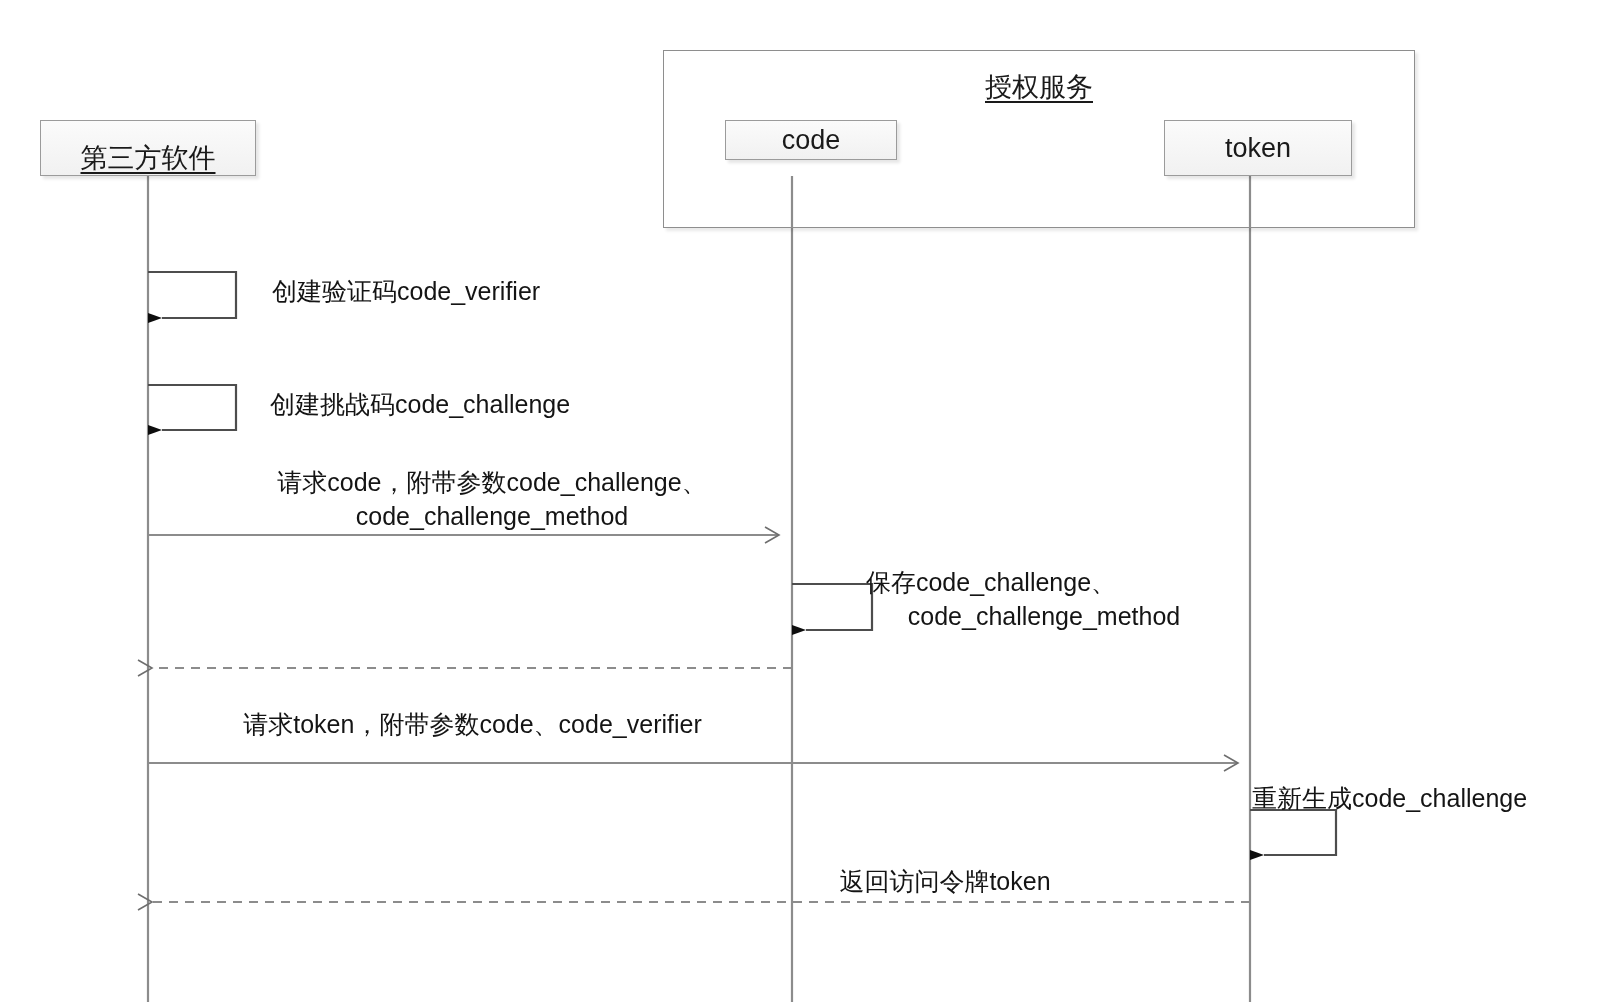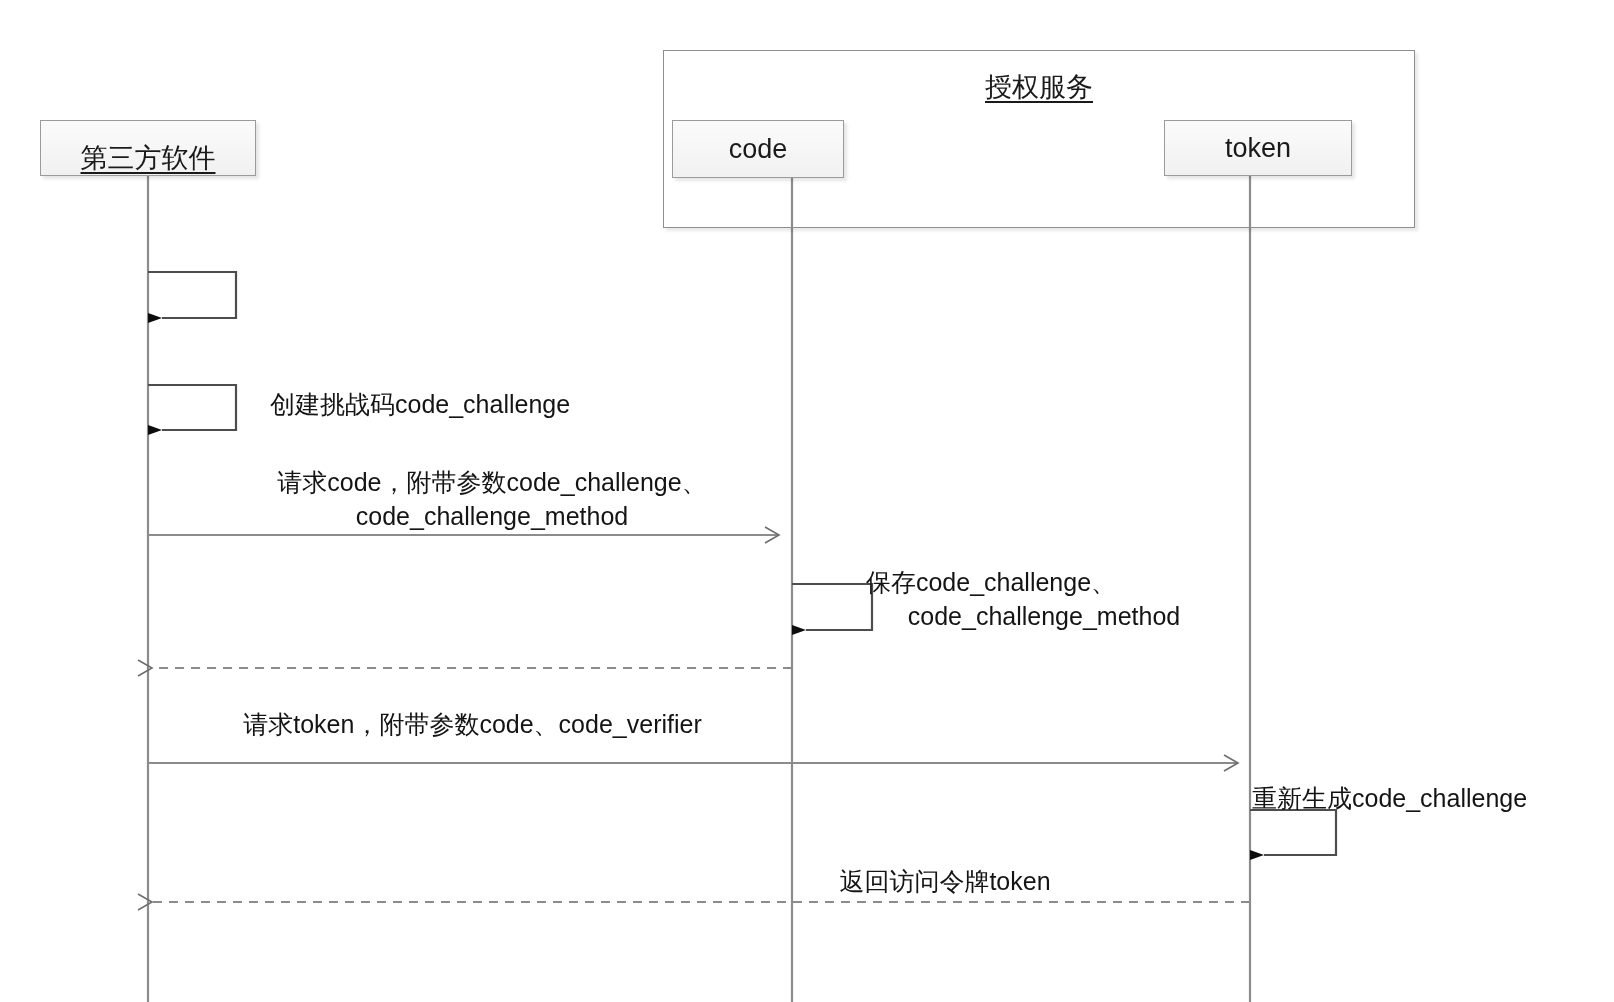--- a/index.html
+++ b/index.html
@@ -137,28 +137,29 @@
   </svg>
 
   <div class="group-box" style="left:663px; top:50px; width:752px; height:178px;">
     <div class="group-title">授权服务</div>
   </div>
 
   <div class="node-box" style="left:40px; top:120px; width:216px; height:56px;">
     <span class="node-label underlined">第三方软件</span>
   </div>
 
-  <div class="node-box" style="left:672px; top:120px; width:172px; height:58px;">
+  <div class="node-box" style="left:725px; top:120px; width:172px; height:40px;">
     <span class="node-label">code</span>
   </div>
 
   <div class="node-box" style="left:1164px; top:120px; width:188px; height:56px;">
     <span class="node-label">token</span>
   </div>
 
+  <div class="msg-label left" style="left:272px; top:275px; width:420px;">创建验证码code_verifier</div>
 
   <div class="msg-label left" style="left:270px; top:388px; width:440px;">创建挑战码code_challenge</div>
 
   <div class="msg-label center" style="left:172px; top:466px; width:640px;">请求code，附带参数code_challenge、</div>
   <div class="msg-label center" style="left:172px; top:500px; width:640px;">code_challenge_method</div>
 
   <div class="msg-label center" style="left:831px; top:566px; width:320px;">保存code_challenge、</div>
   <div class="msg-label center" style="left:884px; top:600px; width:320px;">code_challenge_method</div>
 
 

